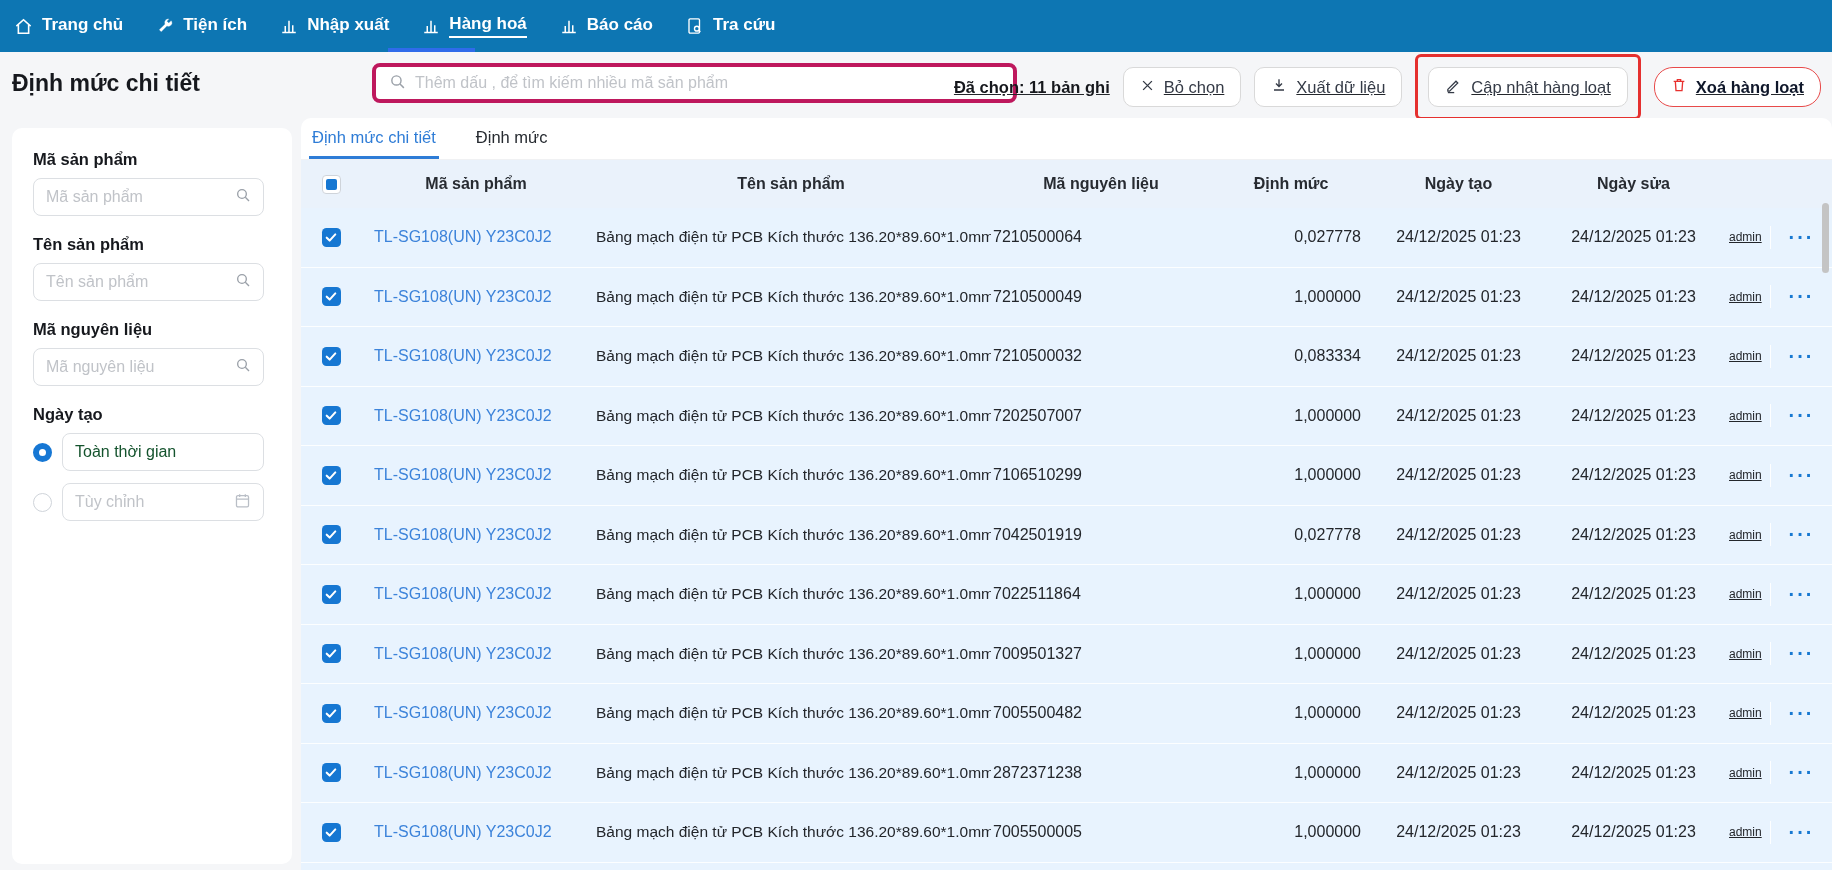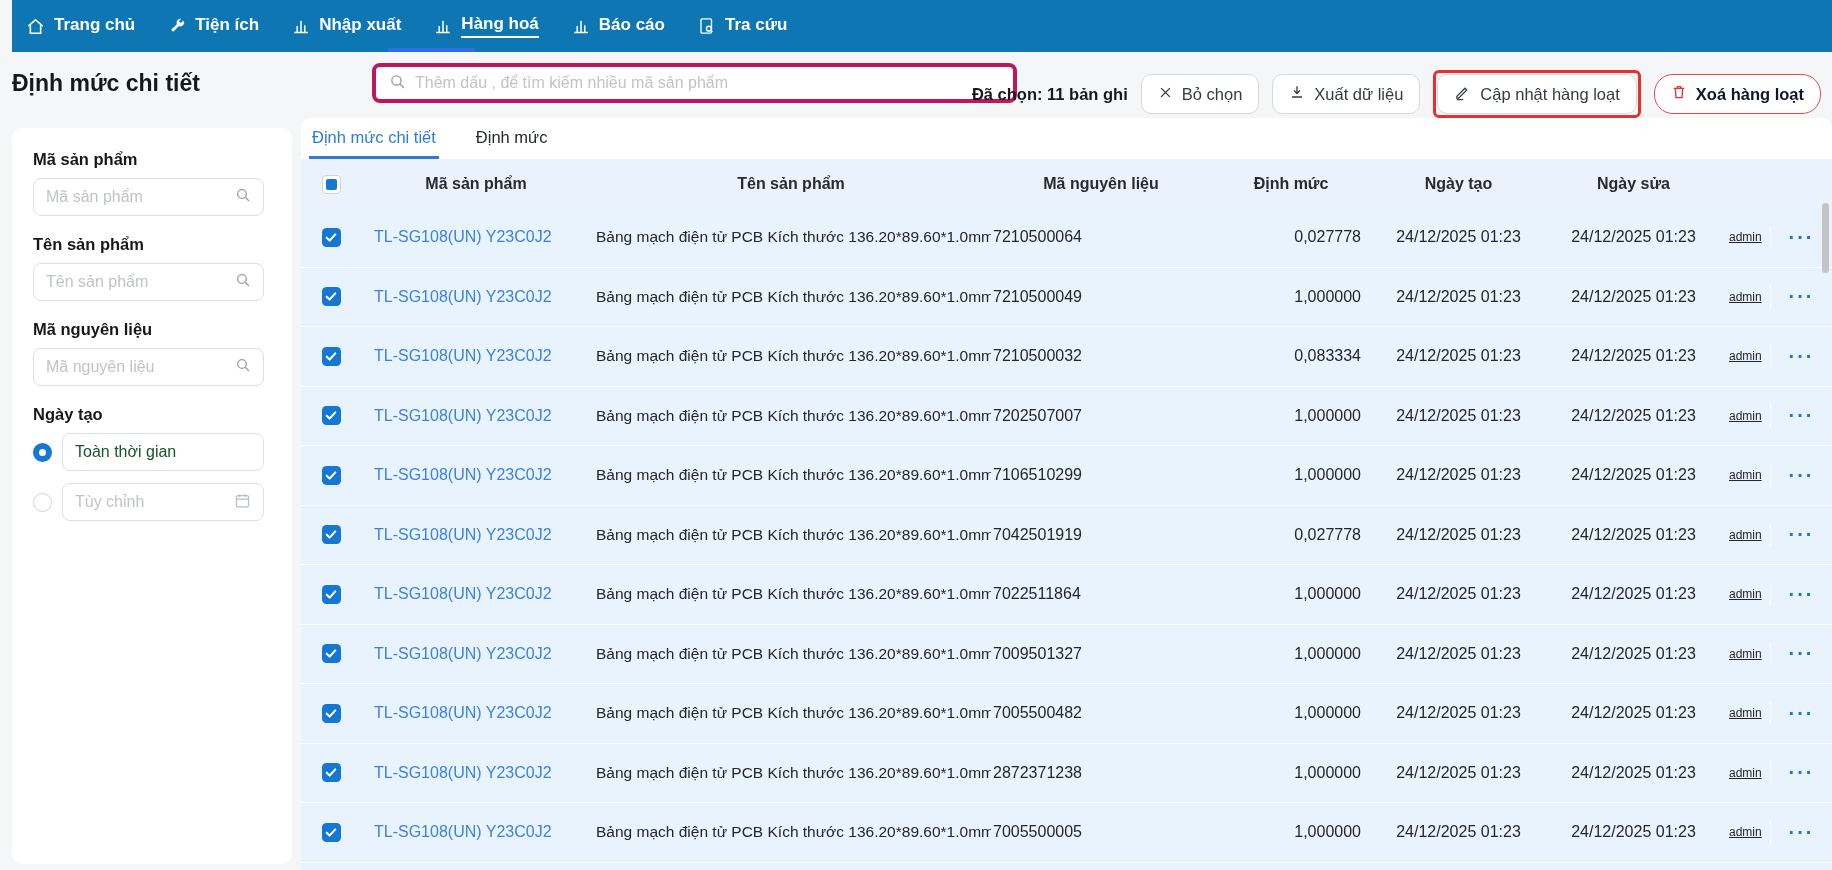--- a/index.html
+++ b/index.html
@@ -4,21 +4,21 @@
 <style>
   * { box-sizing: border-box; margin: 0; padding: 0; }
   html,body { width:1832px; height:870px; overflow:hidden; }
   body {
     font-family: "Liberation Sans","DejaVu Sans",sans-serif;
     background:#f5f6f8; position:relative; color:#23262b;
   }
 
   
   .nav {
-    position:absolute; top:0; left:12px; right:0; height:52px;
+    position:absolute; top:0; left:0; right:0; height:52px;
     background:#0d76b3; display:flex; align-items:center;
     padding-left:14px; gap:33px; color:#fff;
   }
   .nav-item { display:flex; align-items:center; gap:9px; cursor:pointer; }
   .nav-item .nav-label { font-size:17px; font-weight:700; padding-bottom:2px; }
   .nav-item.active .nav-label { border-bottom:2px solid #fff; }
   .nav-item svg { display:block; }
   .ink-artifact { position:absolute; left:388px; top:48px; width:87px; height:4px; background:#2f6bea; }
 
   
@@ -26,30 +26,30 @@
   .page-title { position:absolute; left:12px; top:18px; font-size:23px; font-weight:700; color:#16181d; }
   .search-box {
     position:absolute; left:372px; top:11px; width:645px; height:40px;
     background:#fff; border:4px solid #be185d; border-radius:8px;
     display:flex; align-items:center; padding:0 13px; gap:9px;
   }
   .search-box input { border:none; outline:none; flex:1; font:inherit; font-size:16px; color:#23262b; background:transparent; }
   .search-box input::placeholder { color:#c0c3c8; }
 
   .header-actions {
-    position:absolute; right:11px; top:18px; height:48px;
-    display:flex; align-items:center; gap:13px;
+    position:absolute; right:11px; top:11px; height:48px;
+    display:flex; align-items:center; gap:13px;text-decoration:underline;
   }
   .selected-info { font-size:16.5px; font-weight:700; color:#16181d; white-space:nowrap; }
   .btn {
     height:40px; padding:0 16px; background:#fff; border:1px solid #d9d9d9;
     border-radius:10px; display:flex; align-items:center; gap:9px;
     font-size:16.5px; color:#343a46; font-weight:500; cursor:pointer; white-space:nowrap;
   }
-  .annotation-box { border:3px solid #e5302f; border-radius:6px; padding:1px; }
+  .annotation-box { border:3px solid #e5302f; border-radius:6px; padding:10px; }
   .btn.danger { border-color:#e84a4a; color:#0f172a; font-weight:700;border-radius:19px; }
 
   
   .sidebar {
     position:absolute; left:12px; top:128px; width:280px; bottom:6px;
     background:#fff; border-radius:10px; padding:16px 28px 0 21px;
   }
   .filter-label { font-size:16.5px; font-weight:700; color:#16181d; margin:6px 0 9px; }
   .filter-input {
     height:38px; border:1px solid #dcdfe3; border-radius:8px;

